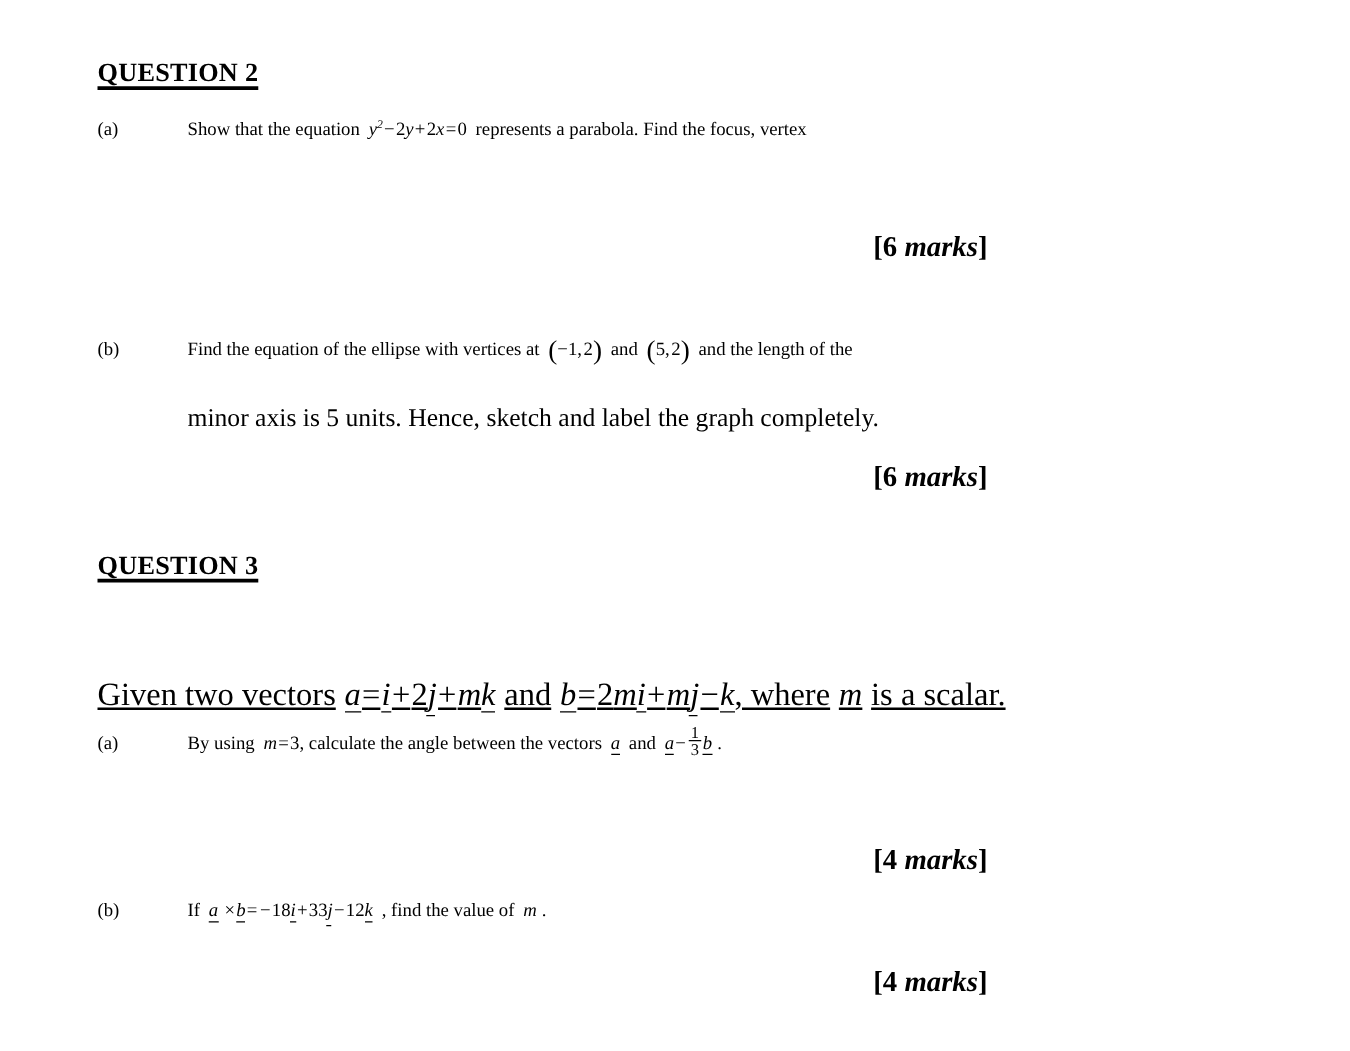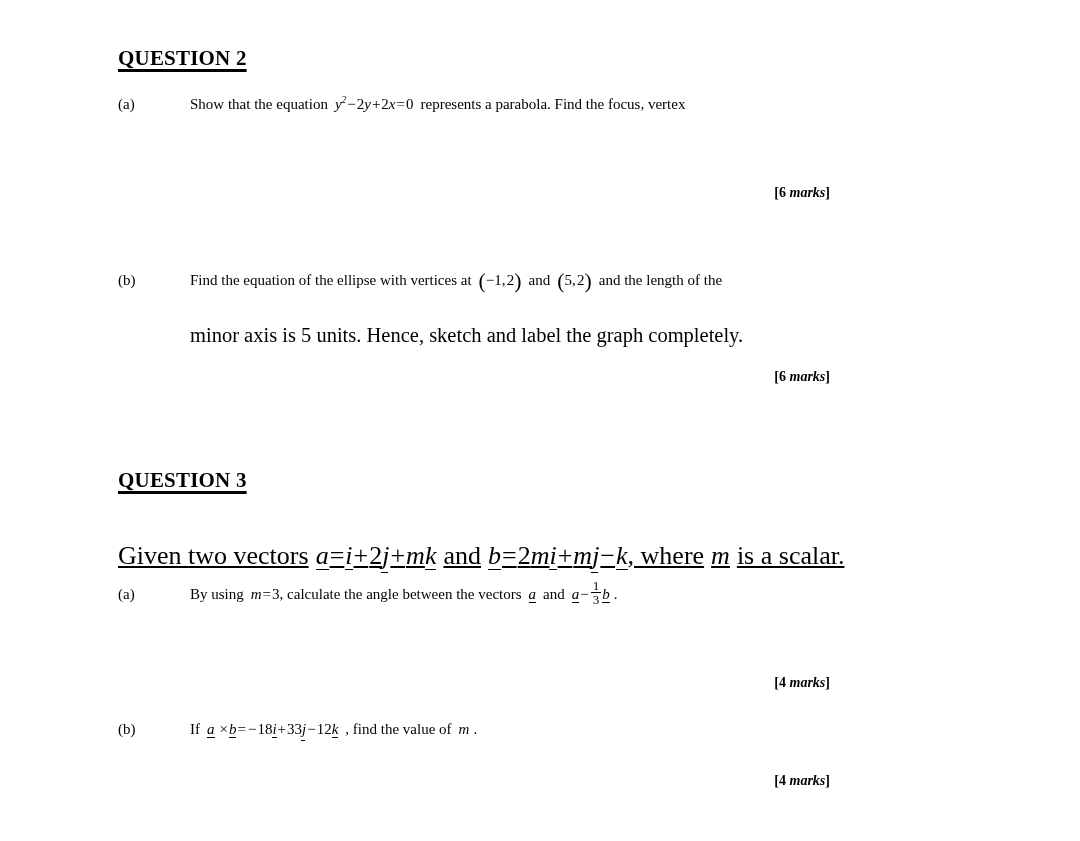--- a/index.html
+++ b/index.html
@@ -13,21 +13,20 @@
     font-family: "Liberation Serif", "DejaVu Serif", serif;
     color: #000000;
     position: relative;
     overflow: hidden;
   }
   .page {
     position: relative;
     width: 868px;
     height: 841px;
     padding: 0;
-    margin-left: 40px;
   }
 
   
   .q-heading {
     position: absolute;
     left: 78px;
     font-size: 21px;
     font-weight: bold;
     letter-spacing: 0.2px;
     text-decoration: underline;
@@ -63,21 +62,21 @@
     font-size: 26px;
     line-height: 1.0;
     white-space: nowrap;
     text-decoration: underline;
   }
 
   
   .marks {
     position: absolute;
     right: 78px;
-    font-size: 14px;
+    font-size: 23px;
     font-weight: bold;
     white-space: nowrap;
   }
   .marks em {
     font-style: italic;
     font-weight: bold;
   }
 
   
   .math {
@@ -165,21 +164,21 @@
   <div class="marks" style="top:185px;">[<span>6</span>&nbsp;<em>marks</em>]</div>
 
   <div class="row" style="top:273px;">
     <span class="label">(b)</span><span>Find the equation of the ellipse with vertices at</span><span class="spc"></span><span class="coord"><span class="paren">(</span><span class="cv">−1, 2</span><span class="paren">)</span></span><span class="spc"></span><span>and</span><span class="spc"></span><span class="coord"><span class="paren">(</span><span class="cv">5, 2</span><span class="paren">)</span></span><span class="spc"></span><span>and the length of the</span>
   </div>
 
   <div class="body-line" style="top:325px;">minor axis is 5 units. Hence, sketch and label the graph completely.</div>
 
   <div class="marks" style="top:369px;">[<span>6</span>&nbsp;<em>marks</em>]</div>
 
-  <div class="q-heading" style="top:468px;">QUESTION 3</div>
+  <div class="q-heading" style="top:440px;">QUESTION 3</div>
 
   <div class="plain-line" style="top:543px;">
     <span>Given two vectors</span><span class="spc"></span><span><span class="vec">a</span><span class="op">=</span><span class="vec">i</span><span class="op">+</span><span class="num">2</span><span class="vec-j">j</span><span class="op">+</span><span class="math">m</span><span class="vec">k</span></span><span class="spc"></span><span>and</span><span class="spc"></span><span><span class="vec">b</span><span class="op">=</span><span class="num">2</span><span class="math">m</span><span class="vec">i</span><span class="op">+</span><span class="math">m</span><span class="vec-j">j</span><span class="op">−</span><span class="vec">k</span></span><span>, where</span><span class="spc"></span><span class="math">m</span><span class="spc"></span><span>is a scalar.</span>
   </div>
 
   <div class="row" style="top:580px;">
     <span class="label">(a)</span><span>By using</span><span class="spc"></span><span><span class="math">m</span><span class="op">=</span><span class="num">3</span></span><span>, calculate the angle between the vectors</span><span class="spc"></span><span class="vec">a</span><span class="spc"></span><span>and</span><span class="spc"></span><span><span class="vec">a</span><span class="op">−</span><span class="frac"><span class="n">1</span><span class="d">3</span></span><span class="vec">b</span></span><span class="spc-sm"></span>.
   </div>
 
   <div class="marks" style="top:675px;">[<span>4</span>&nbsp;<em>marks</em>]</div>

